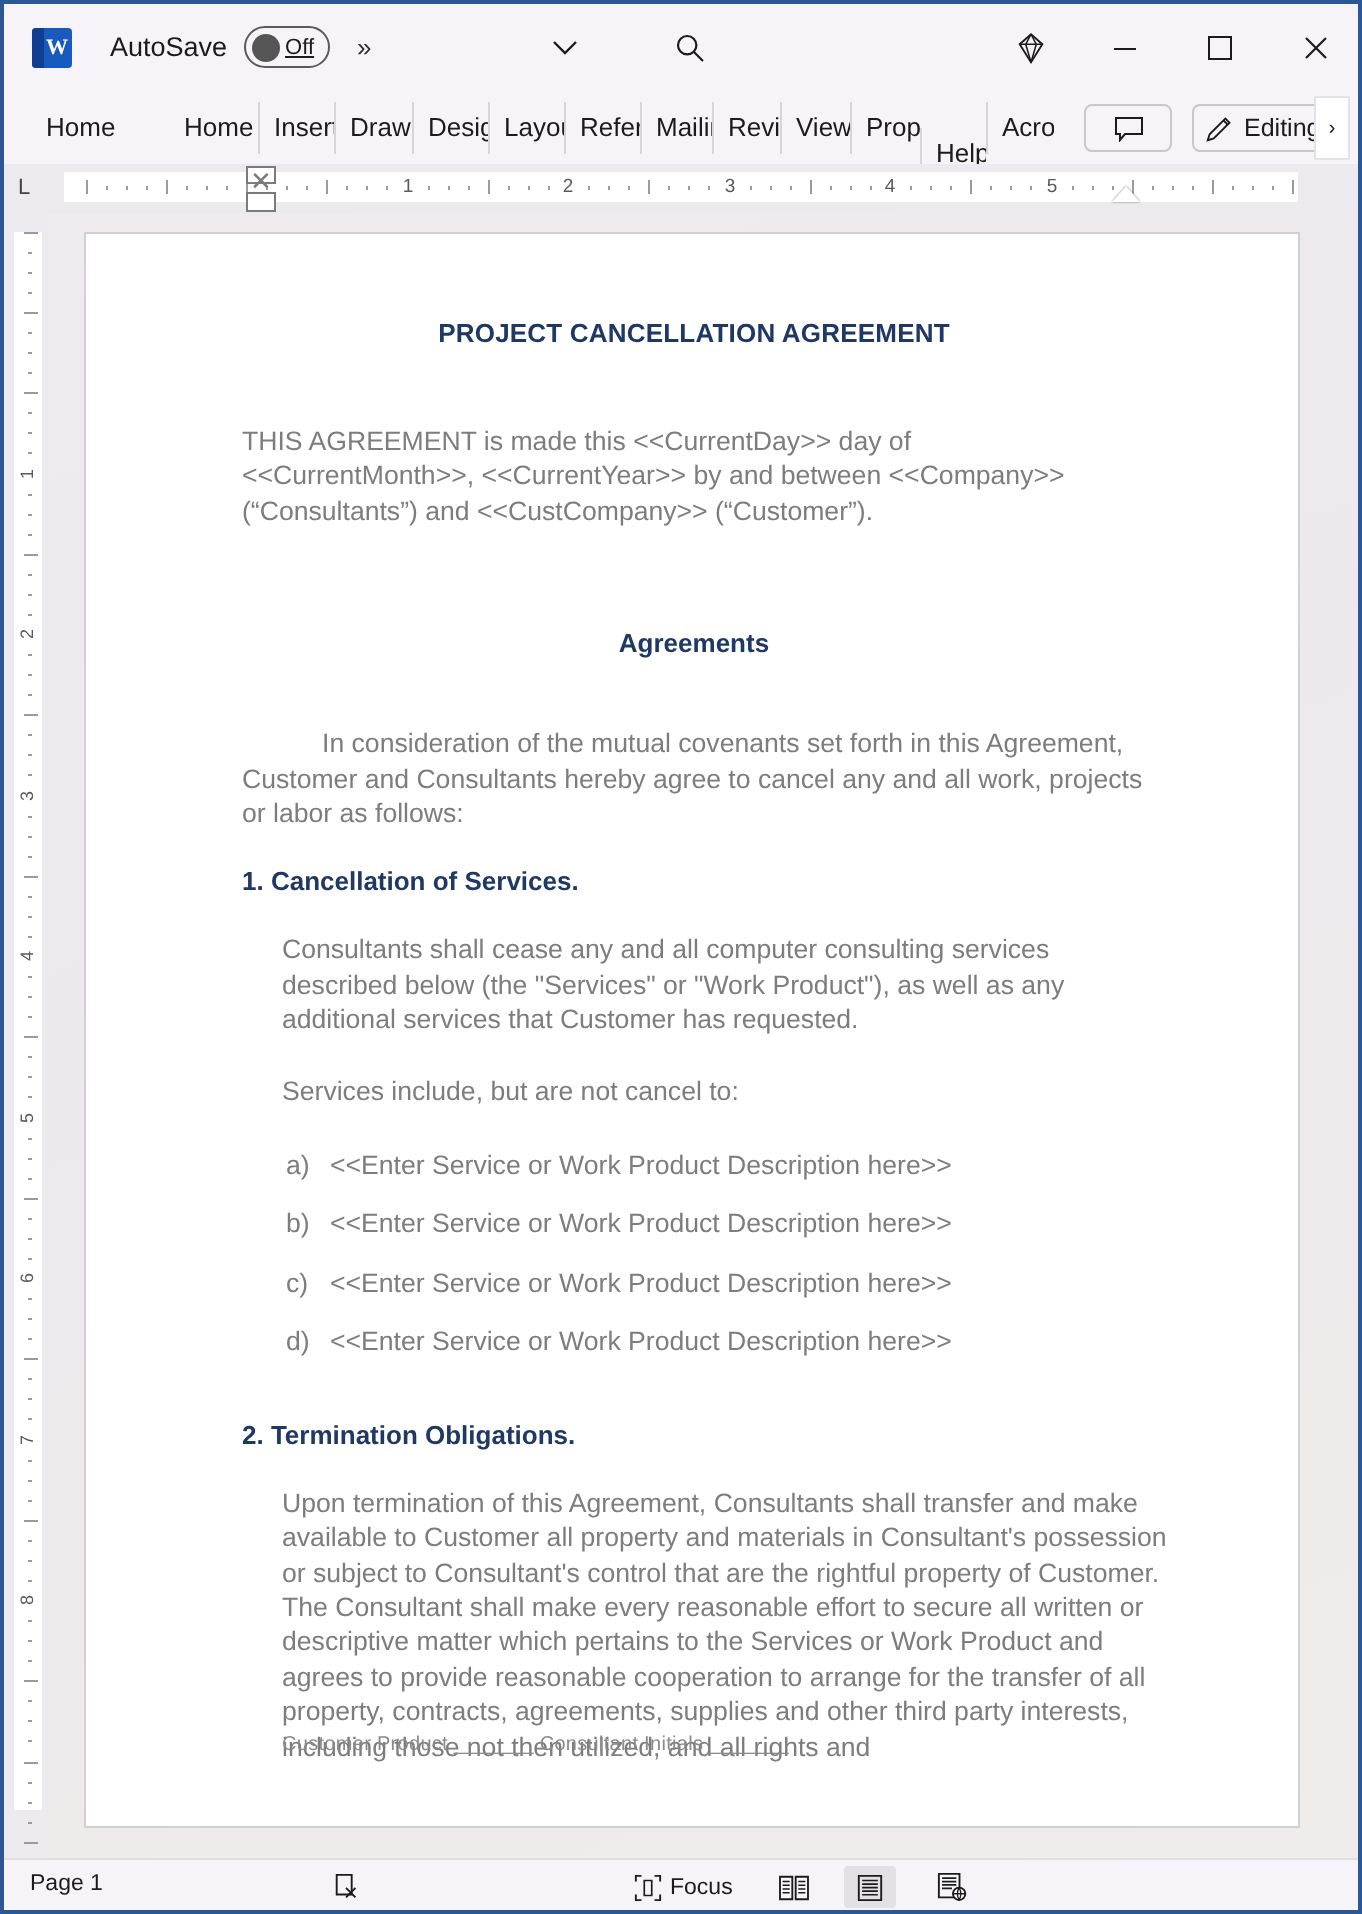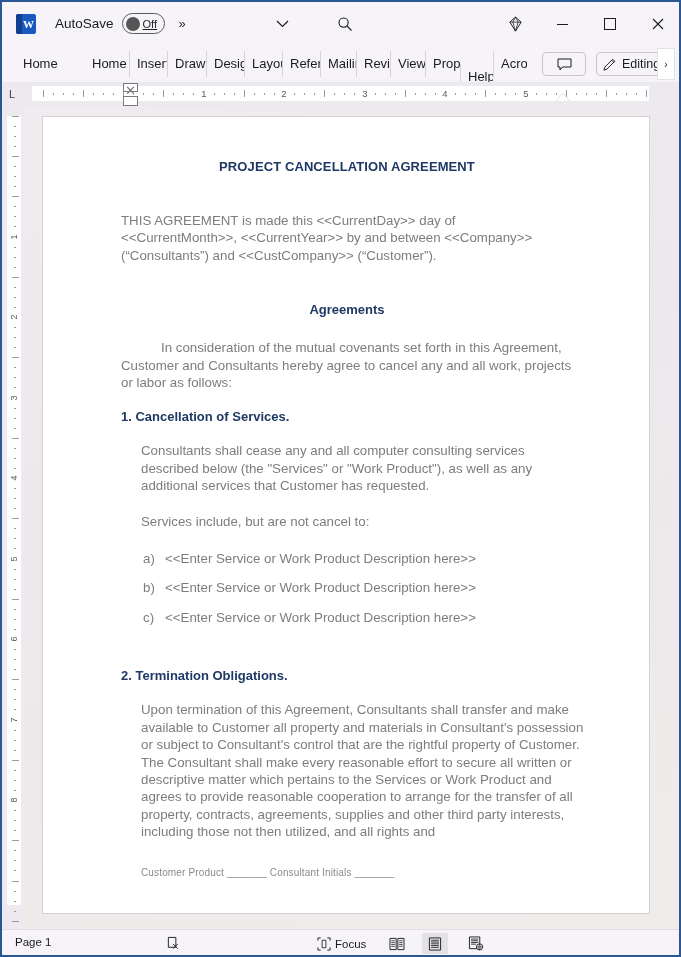--- a/index.html
+++ b/index.html
@@ -343,21 +343,21 @@
     color: #7d7d7d;
     font-size: 13.3px;
     line-height: 17.4px;
     margin: 0;
   }
   .doc-h2 {
     text-align: center;
     color: #1f3864;
     font-size: 13px;
     font-weight: bold;
-    margin: 4px;
+    margin: 16px;
   }
   .doc-h3 {
     color: #1f3864;
     font-size: 13px;
     font-weight: bold;
     margin: 0;
   }
   .indent-para { margin-left: 20px; }
   .list-item {
     color: #7d7d7d;
@@ -687,20 +687,21 @@
         <div class="gap-18"></div>
         <p class="doc-p indent-para">Services include, but are not cancel to:</p>
 
         <div class="gap-20"></div>
         <p class="list-item"><span class="marker">a)</span><span>&lt;&lt;Enter Service or Work Product Description here&gt;&gt;</span></p>
         <div class="gap-12" style="height:12px"></div>
         <p class="list-item"><span class="marker">b)</span><span>&lt;&lt;Enter Service or Work Product Description here&gt;&gt;</span></p>
         <div class="gap-12" style="height:12px"></div>
         <p class="list-item"><span class="marker">c)</span><span>&lt;&lt;Enter Service or Work Product Description here&gt;&gt;</span></p>
         <div class="gap-12" style="height:12px"></div>
+        <p class="list-item"><span class="marker">d)</span><span>&lt;&lt;Enter Service or Work Product Description here&gt;&gt;</span></p>
 
         <div class="gap-30"></div>
         <div class="doc-h3">2. Termination Obligations.</div>
 
         <div class="gap-18"></div>
         <p class="doc-p indent-para" style="width:452px">Upon termination of this Agreement, Consultants shall transfer and make available to Customer all property and materials in Consultant's possession or subject to Consultant's control that are the rightful property of Customer.  The Consultant shall make every reasonable effort to secure all written or descriptive matter which pertains to the Services or Work Product and agrees to provide reasonable cooperation to arrange for the transfer of all property, contracts, agreements, supplies and other third party interests, including those not then utilized, and all rights and</p>
 
       </div>
 
       <div class="footer-initials">Customer Product  _______ Consultant Initials _______</div>

